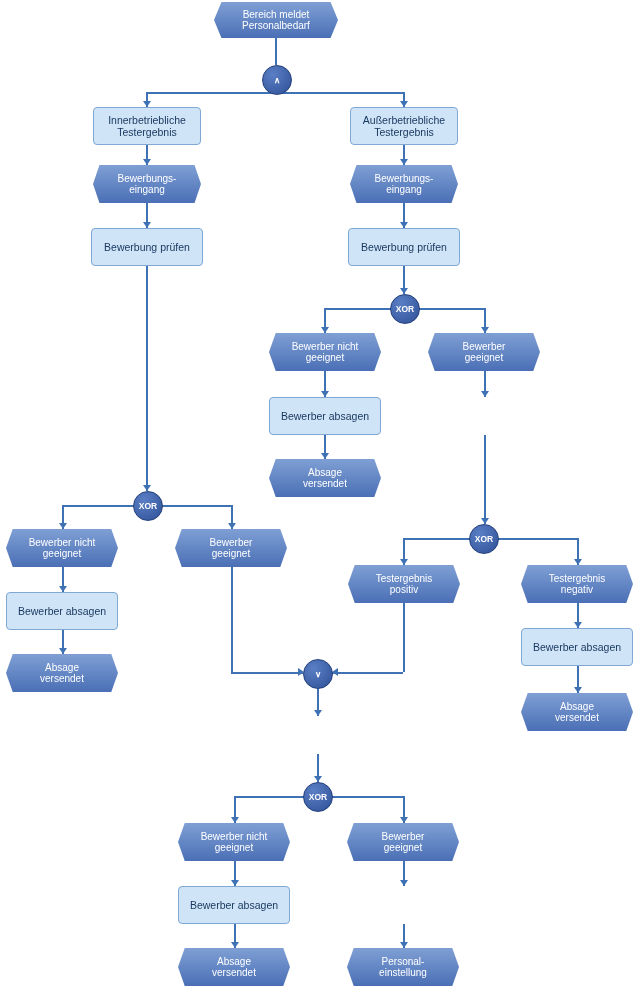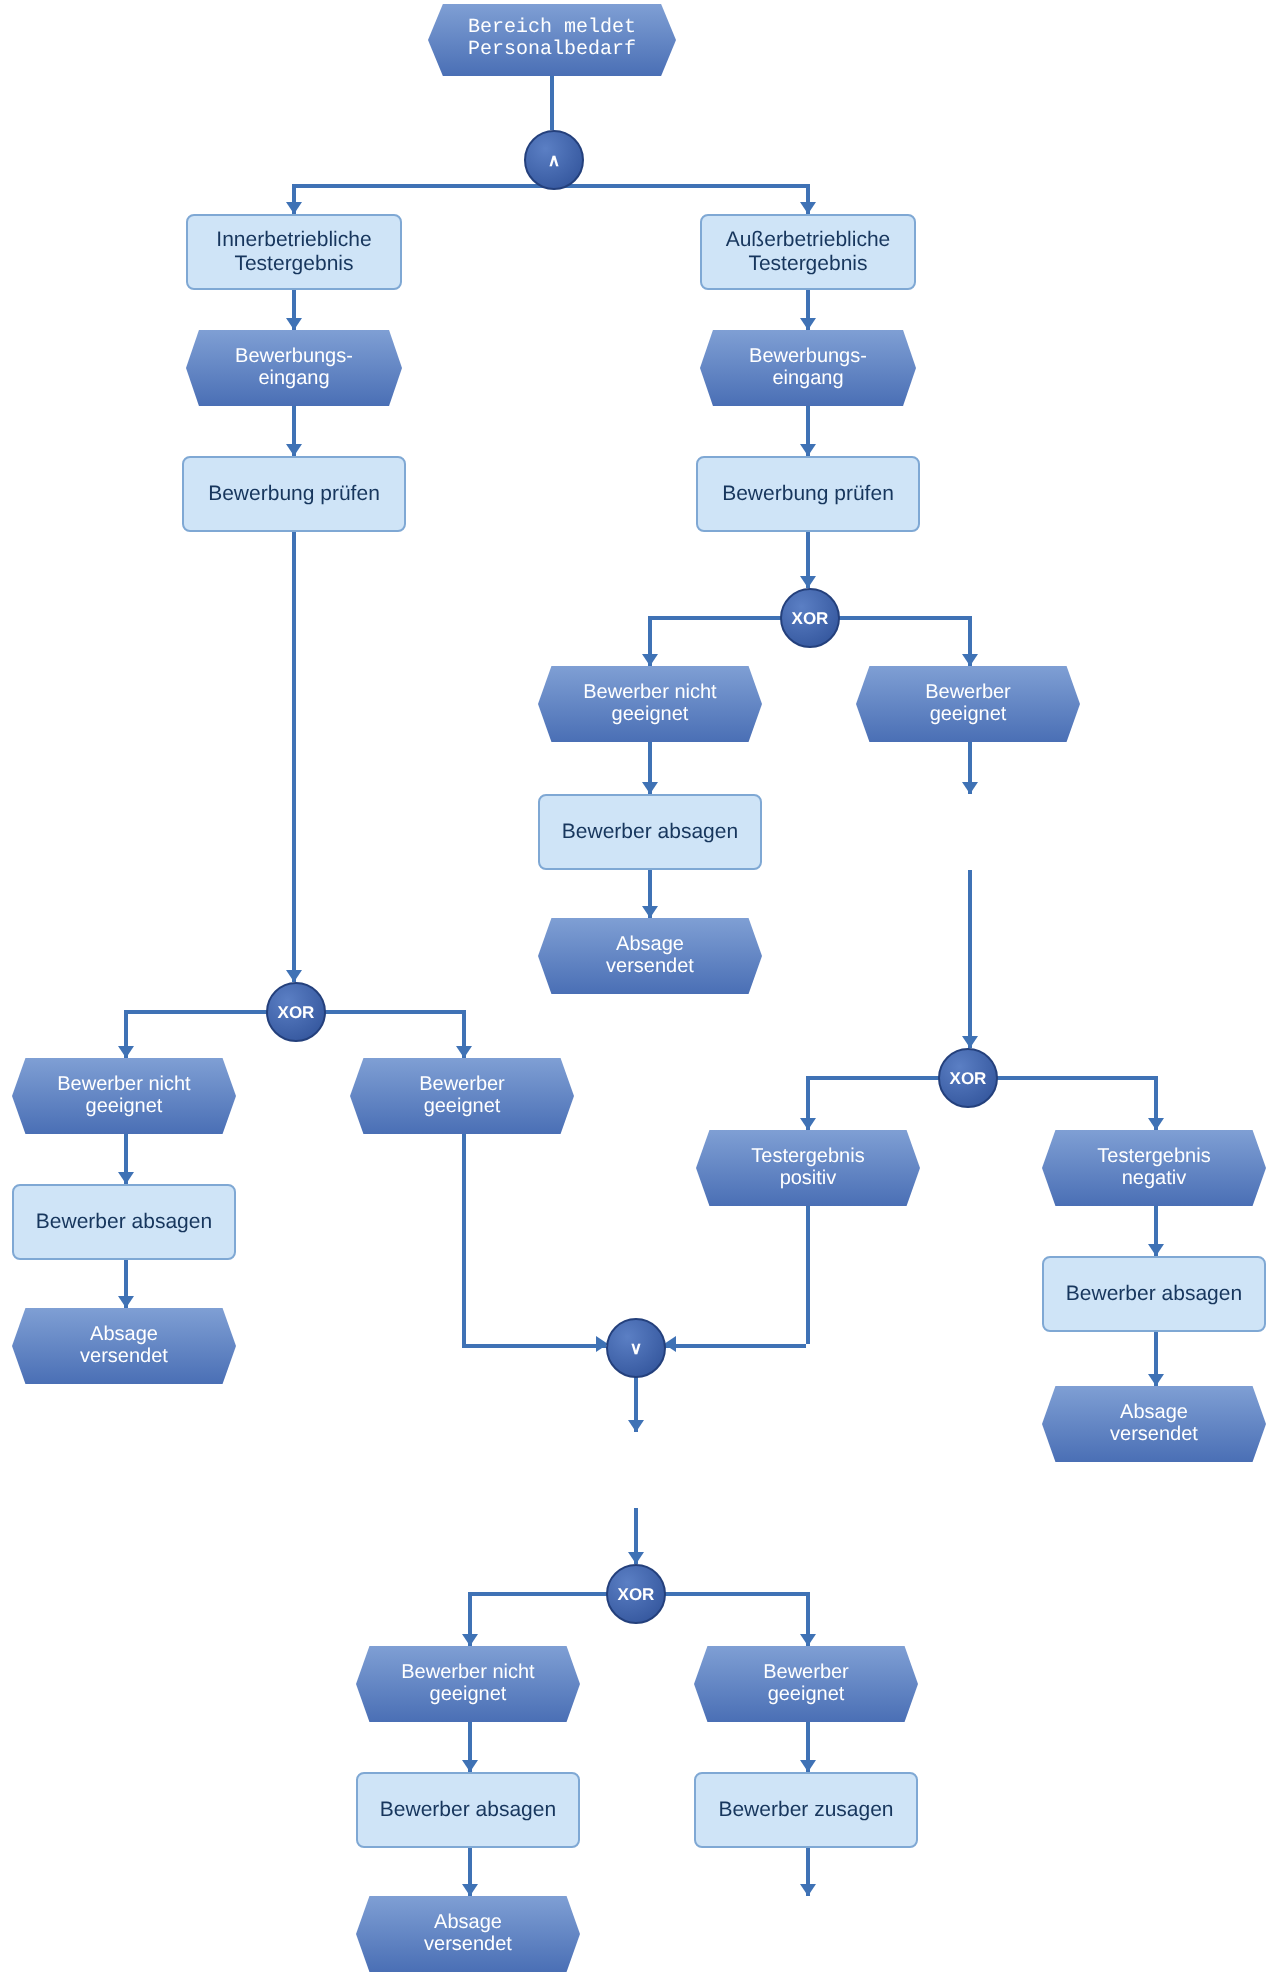--- a/index.html
+++ b/index.html
@@ -119,21 +119,21 @@
 
   <div class="ln lnv" style="left:234px;top:924px;height:24px;"></div>
   <div class="arw" style="left:231px;top:942px;"></div>
 
   <div class="ln lnv" style="left:403px;top:861px;height:25px;"></div>
   <div class="arw" style="left:400px;top:880px;"></div>
 
   <div class="ln lnv" style="left:403px;top:924px;height:24px;"></div>
   <div class="arw" style="left:400px;top:942px;"></div>
 
-  <div class="hexwrap" style="left:214px;top:2px;width:124px;height:36px;font-family:Liberation Mono, monospace;">
+  <div class="hexwrap" style="left:214px;top:2px;width:124px;height:36px;">
     <div class="hex" style="white-space:pre-line;">Bereich meldet
 Personalbedarf</div>
   </div>
 
   <div class="conn" style="left:262px;top:65px;width:28px;height:28px;">
     <span>∧</span>
   </div>
 
   <div class="node func" style="left:93px;top:107px;width:108px;height:38px;white-space:pre-line;">Innerbetriebliche
 Testergebnis</div>
@@ -224,20 +224,23 @@
   <div class="hexwrap" style="left:178px;top:823px;width:112px;height:38px;">
     <div class="hex" style="white-space:pre-line;">Bewerber nicht
 geeignet</div>
   </div>
   <div class="hexwrap" style="left:347px;top:823px;width:112px;height:38px;">
     <div class="hex" style="white-space:pre-line;">Bewerber
 geeignet</div>
   </div>
 
   <div class="node func" style="left:178px;top:886px;width:112px;height:38px;">Bewerber absagen</div>
-  <div class="node func" style="left:347px;top:886px;width:112px;height:38px;">Bewerber zusagen</div>
 
   <div class="hexwrap" style="left:178px;top:948px;width:112px;height:38px;">
     <div class="hex" style="white-space:pre-line;">Absage
 versendet</div>
   </div>
+  <div class="hexwrap" style="left:347px;top:948px;width:112px;height:38px;">
+    <div class="hex" style="white-space:pre-line;">Personal-
+einstellung</div>
+  </div>
 
 </div>
 
 </body></html>

